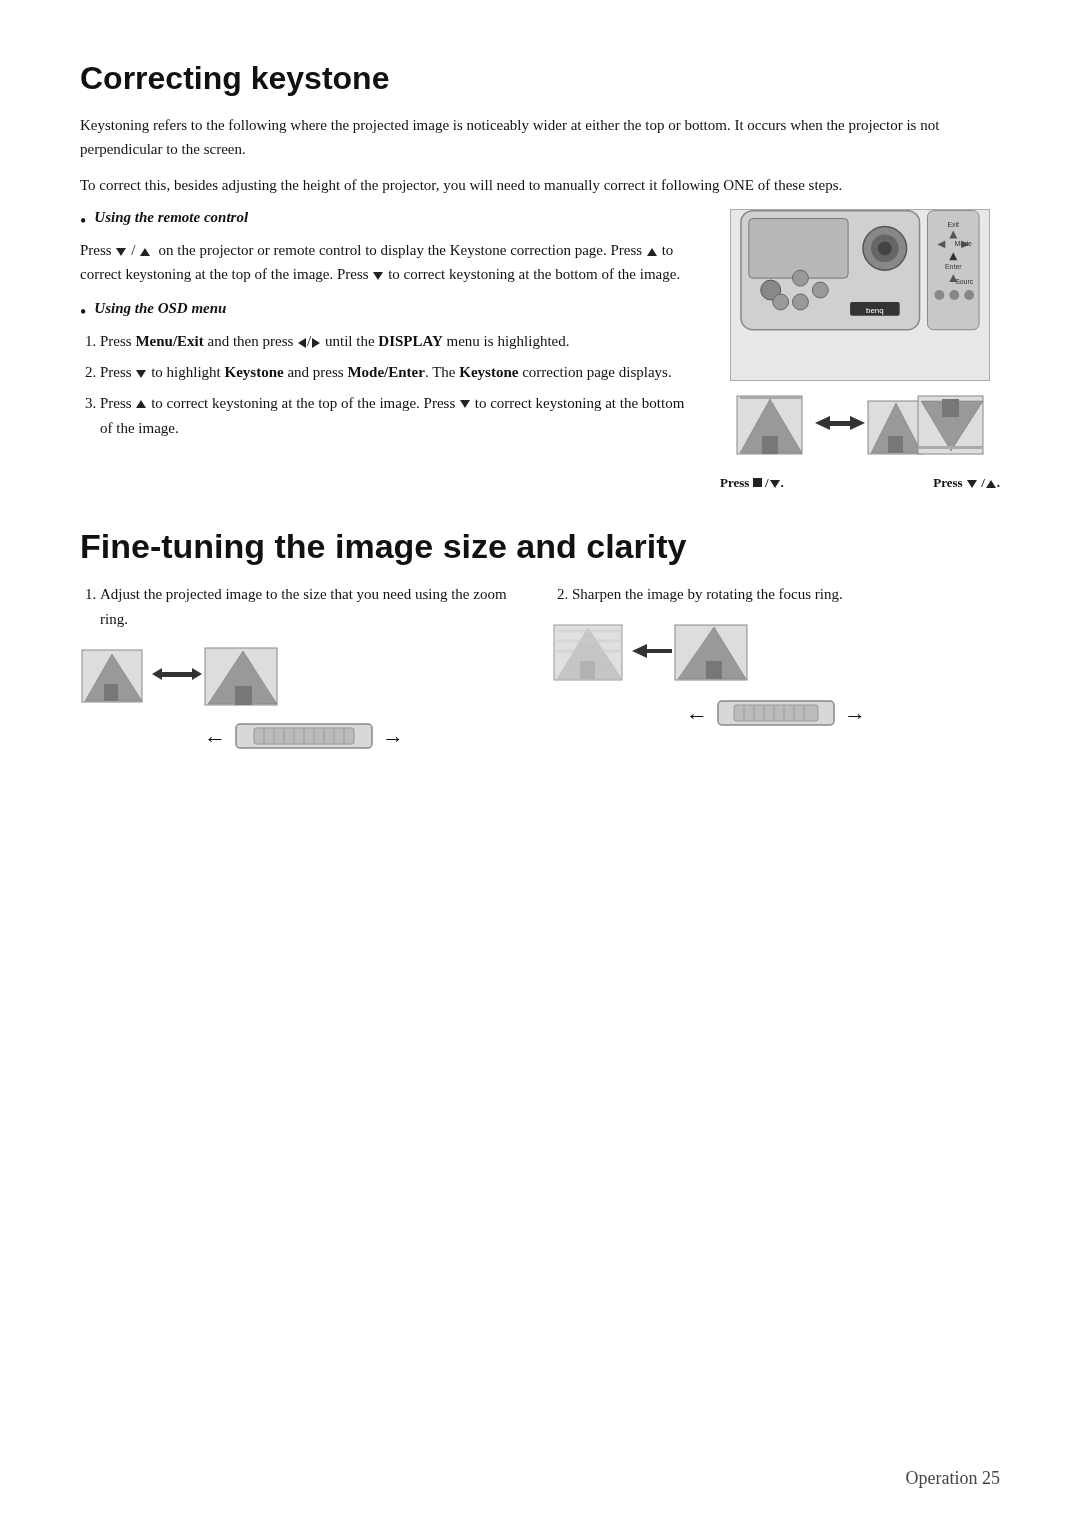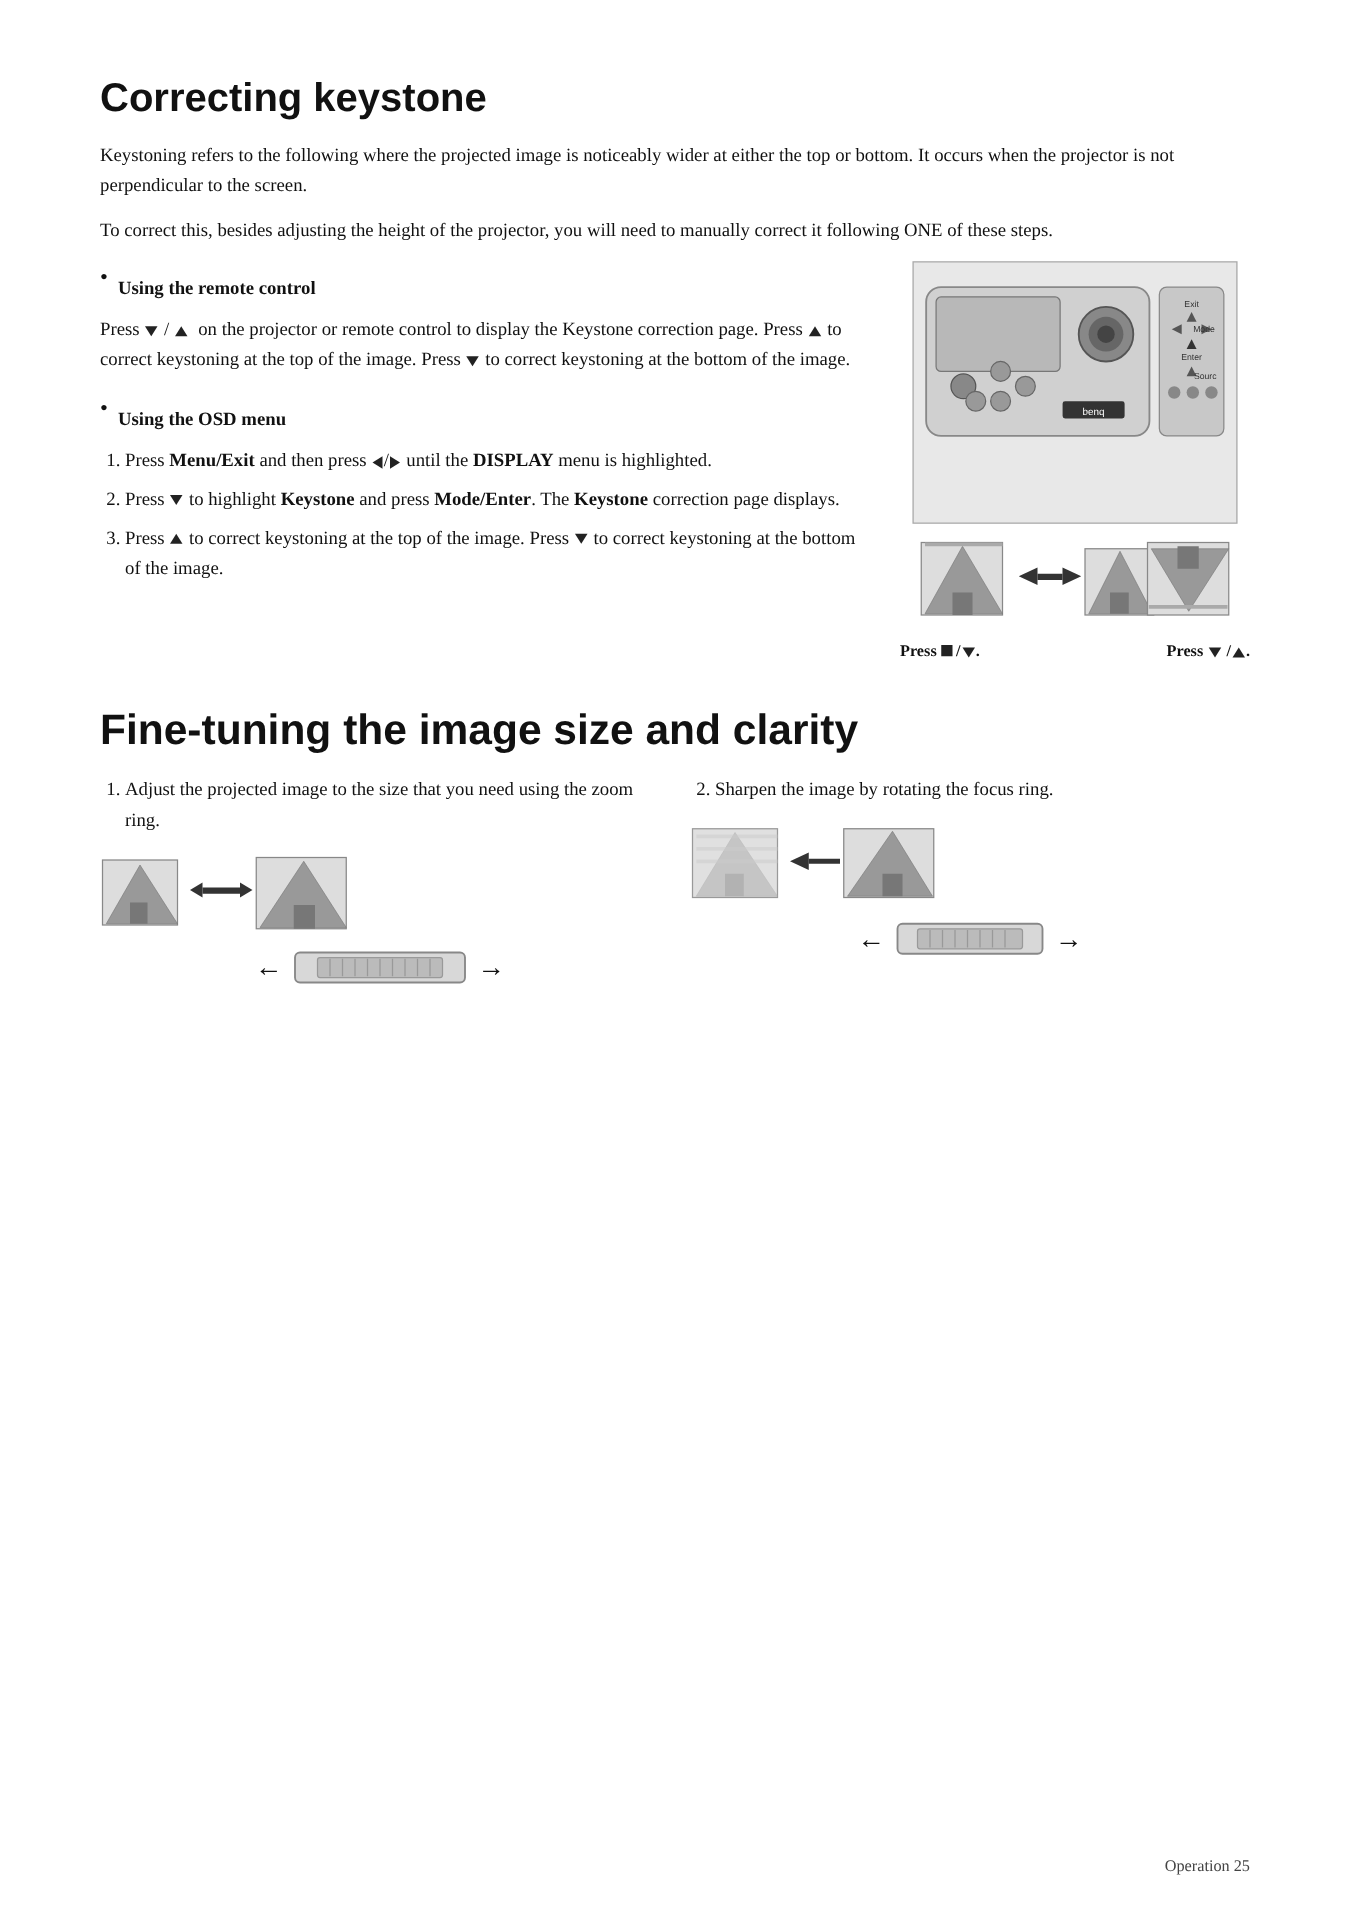--- a/index.html
+++ b/index.html
@@ -26,24 +26,24 @@
       margin-top: 36px;
       font-family: Arial, sans-serif;
     }
     p {
       line-height: 1.6;
       margin-bottom: 12px;
     }
     .subsection-title {
       font-weight: bold;
       margin-bottom: 8px;
-      margin-top: 14px;
       display: flex;
       align-items: center;
       gap: 6px;
+      font-style: italic;
     }
     .bullet-item {
       display: flex;
       align-items: flex-start;
       gap: 8px;
       margin-bottom: 4px;
     }
     .bullet-dot {
       font-size: 18px;
       line-height: 1.4;
@@ -69,21 +69,21 @@
       flex-shrink: 0;
       width: 280px;
       display: flex;
       flex-direction: column;
       align-items: center;
       gap: 10px;
     }
     
     .remote-img {
       width: 260px;
-      height: 210px;
+      height: 172px;
       background: #e8e8e8;
       border: 1px solid #aaa;
       display: flex;
       align-items: center;
       justify-content: center;
       position: relative;
       overflow: hidden;
     }
     .keystone-images {
       display: flex;
@@ -123,23 +123,23 @@
       flex-wrap: wrap;
     }
     .zoom-ring-img {
       display: flex;
       flex-direction: column;
       align-items: center;
       margin-top: 6px;
     }
     .page-footer {
       position: absolute;
-      bottom: 28px;
+      bottom: 40px;
       right: 80px;
-      font-size: 13px;
+      font-size: 18px;
       color: #444;
       font-family: Liberation Serif, serif;
     }
     .blk-sq {
       display: inline-block;
       width: 9px;
       height: 9px;
       background: #222;
     }
     .tri-down {

